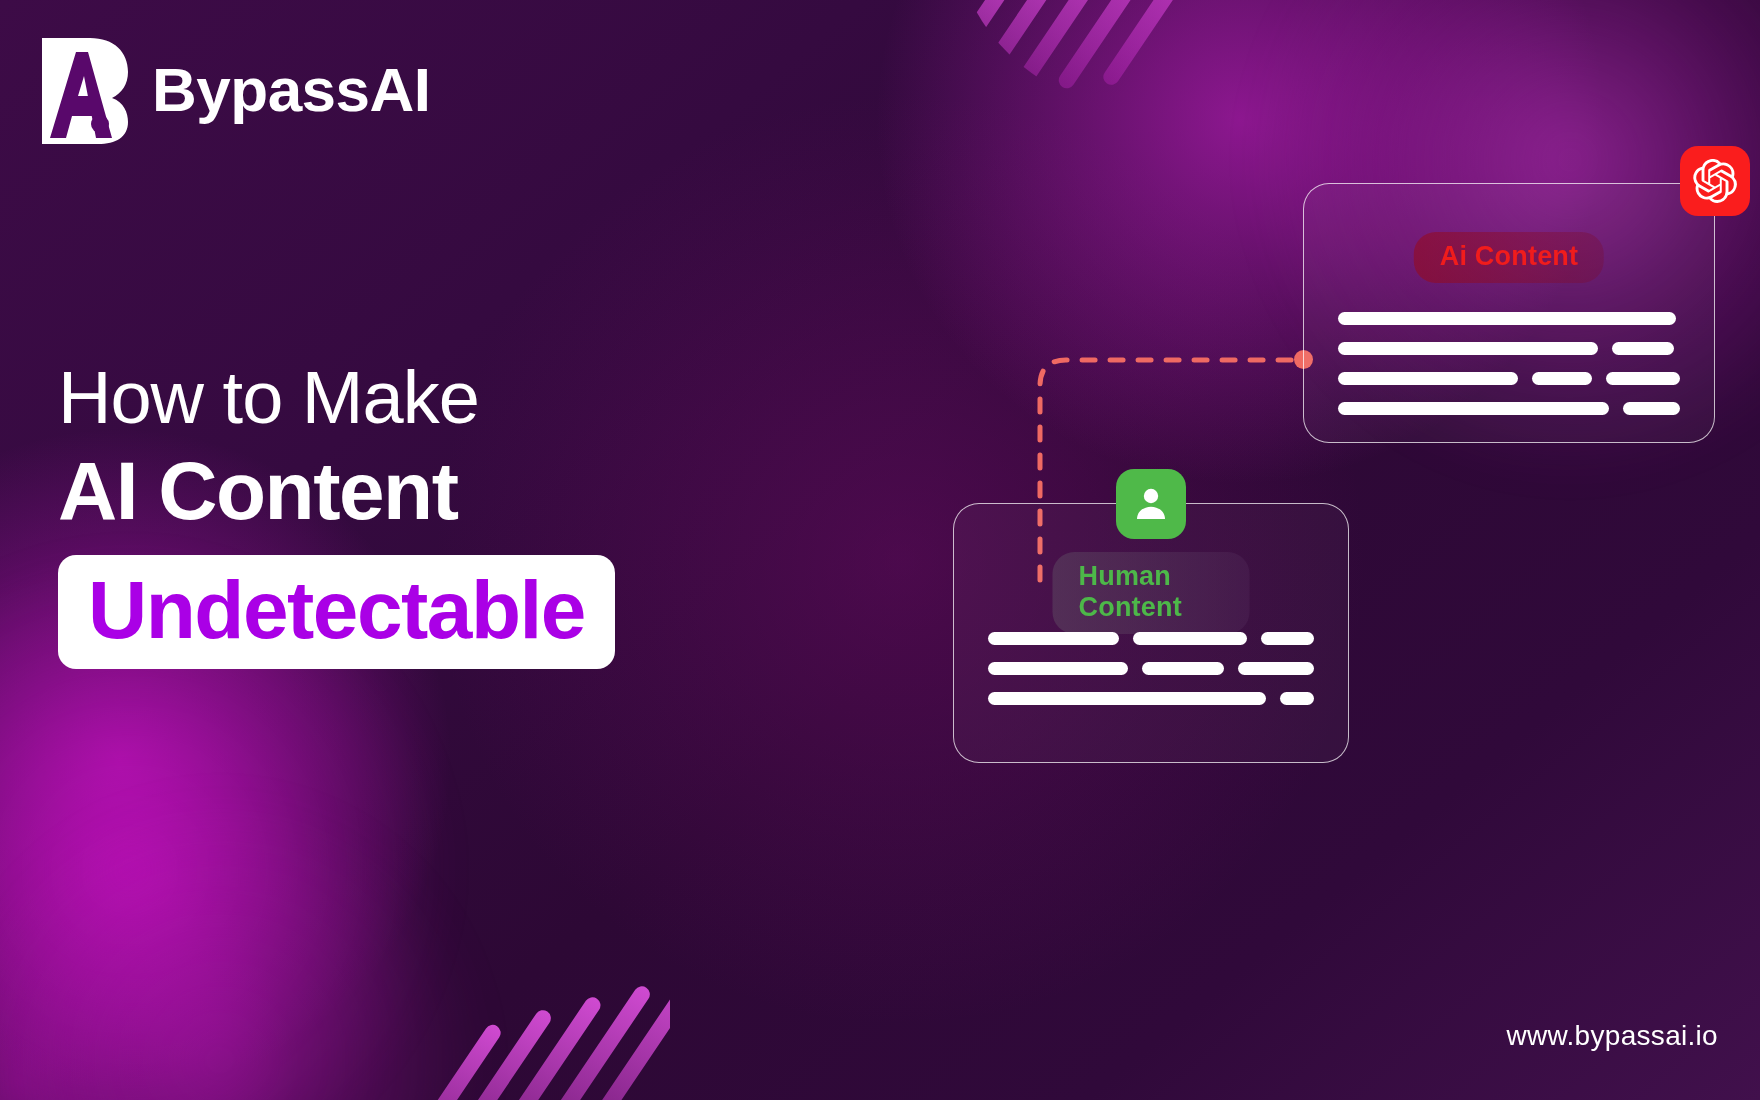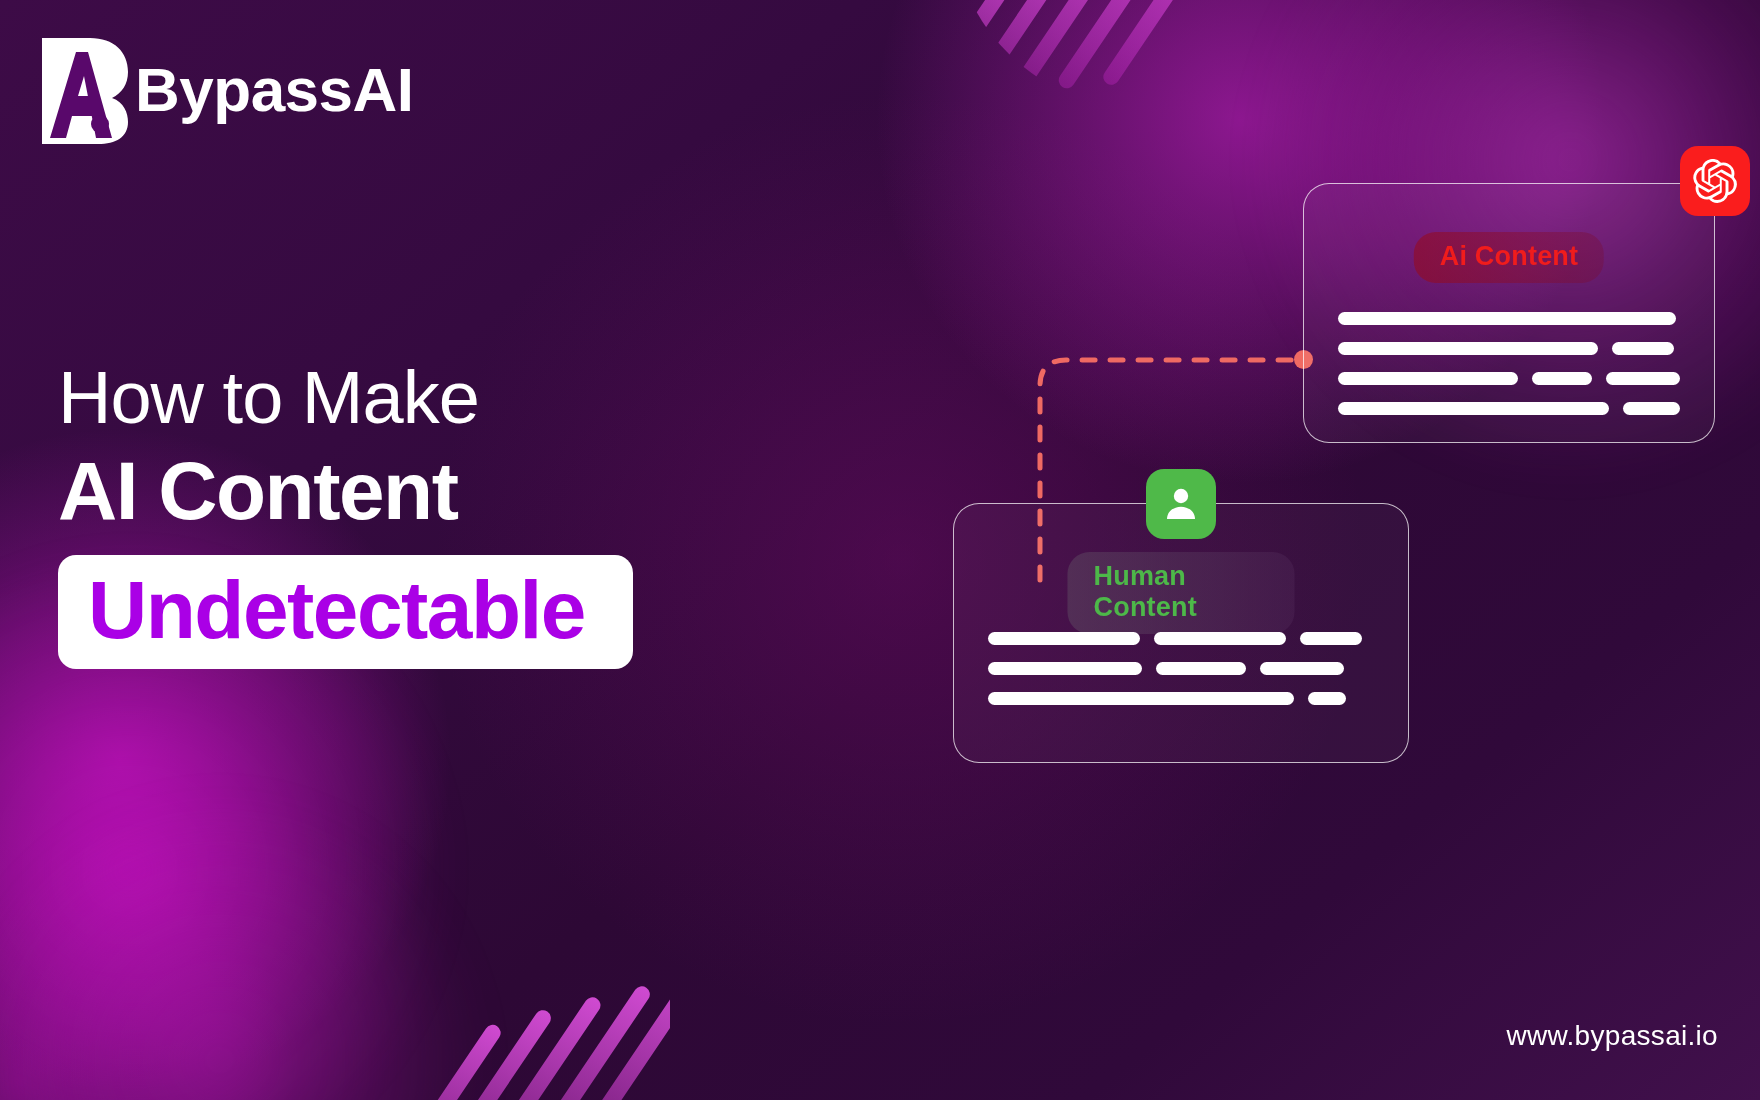--- a/index.html
+++ b/index.html
@@ -43,41 +43,41 @@
   .stripes { position:absolute; overflow:hidden; pointer-events:none; }
   .stripes .bar {
     position:absolute; width:16px; border-radius:8px;
     background:linear-gradient(180deg, rgba(236,86,236,0.85), rgba(196,40,196,0.35));
     transform:rotate(34deg); transform-origin:center;
   }
   .stripes-top { right:552px; top:-58px; width:250px; height:185px; border-radius:0 0 0 100%; }
   .stripes-bl  { left:430px; bottom:-50px; width:240px; height:200px; }
 
   
-  .logo-row { position:absolute; left:36px; top:34px; display:flex; align-items:center; gap:7px; }
+  .logo-row { position:absolute; left:36px; top:34px; display:flex; align-items:center; gap:24px; }
   .logo-mark { width:92px; height:112px; position:relative; }
   .logo-word { color:#ffffff; font-size:62px; font-weight:700; letter-spacing:-0.5px; line-height:1; }
 
   
   .headline { position:absolute; left:58px; top:352px; width:860px;margin-top:7px; }
   .hl-1 { color:#ffffff; font-size:74px; font-weight:400; line-height:1.06; letter-spacing:-1px; }
   .hl-2 { color:#ffffff; font-size:82px; font-weight:700; line-height:1.12; letter-spacing:-1.5px; margin-top:8px; }
   .hl-box {
     display:inline-block; background:#ffffff; border-radius:18px;
-    padding:14px 48px 18px 30px; margin-top:18px;
+    padding:14px 30px 18px 30px; margin-top:18px;
   }
   .hl-3 { color:#aa00e6; font-size:82px; font-weight:700; line-height:1.0; letter-spacing:-1.5px; }
 
   
   .card {
     position:absolute; border:1.5px solid rgba(255,255,255,0.72);
     border-radius:26px; background:rgba(255,255,255,0.035);
   }
   .ai-card    { left:1303px; top:183px; width:412px; height:260px; }
-  .human-card { left:953px; top:503px; width:456px; height:260px; }
+  .human-card { left:953px; top:503px; width:396px; height:260px; }
 
   .badge {
     position:absolute; width:70px; height:70px; border-radius:18px;
     display:flex; align-items:center; justify-content:center;
   }
   .badge-openai { background:#fa1d1d; right:-36px; top:-38px; }
   .badge-human  { background:#4fb949; left:50%; margin-left:-35px; top:-35px; }
 
   .pill {
     position:absolute; top:48px; border-radius:22px;

